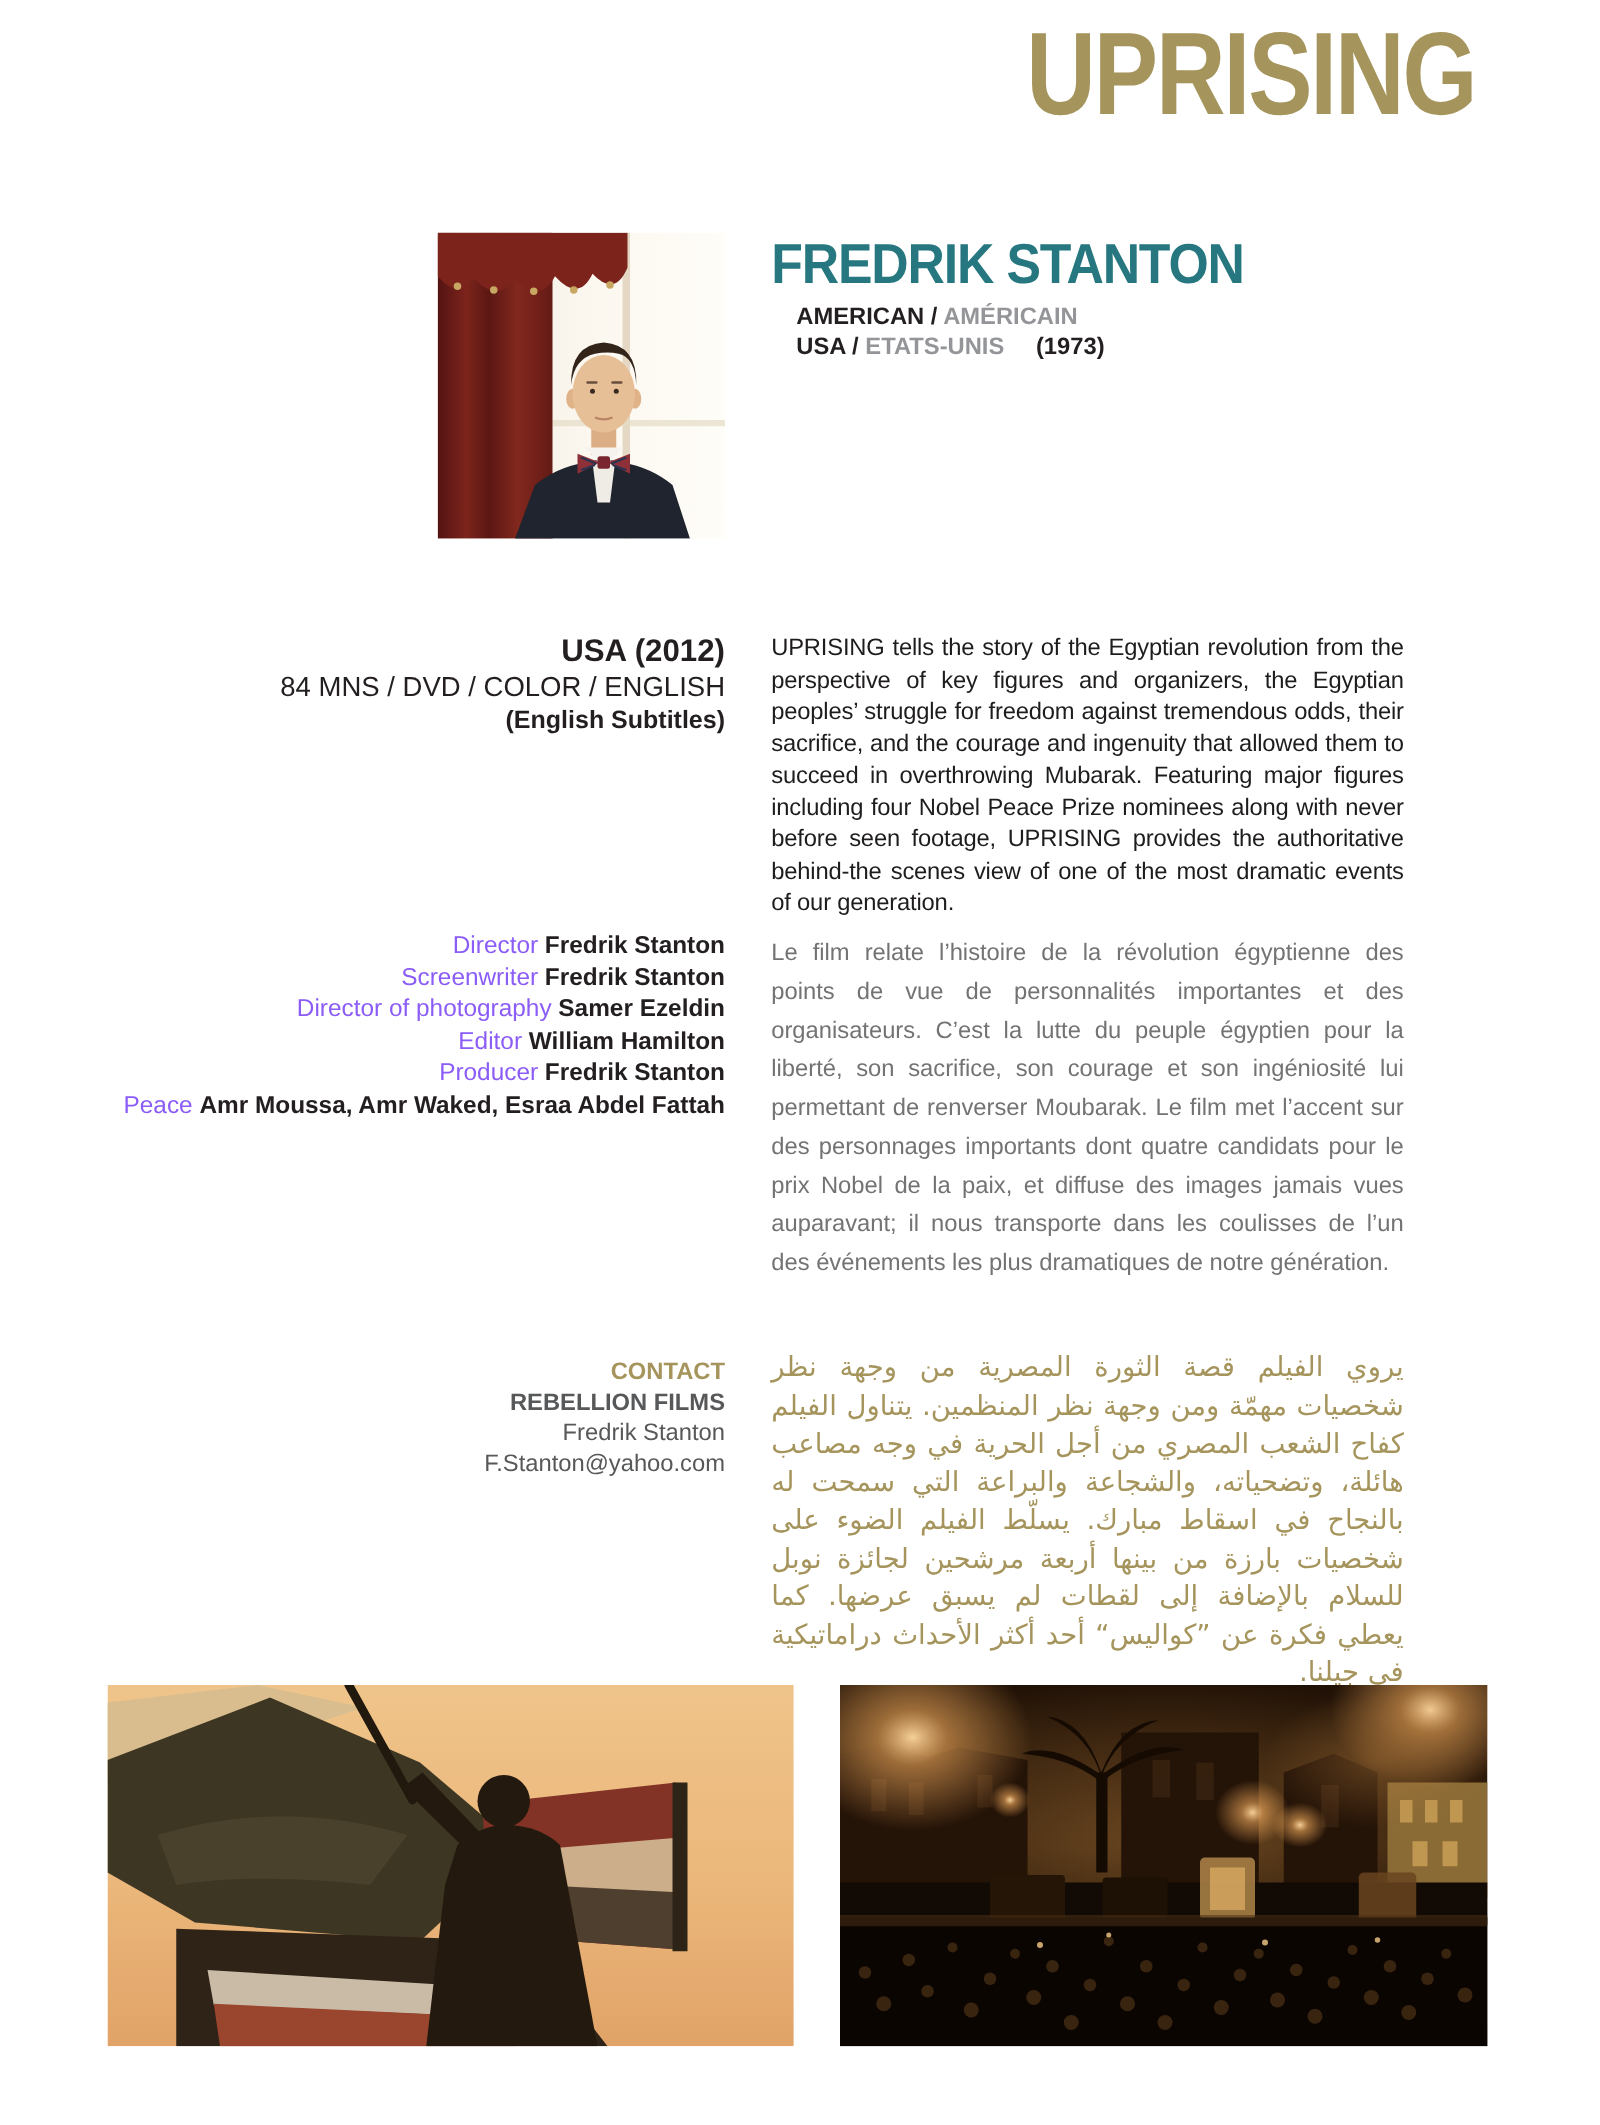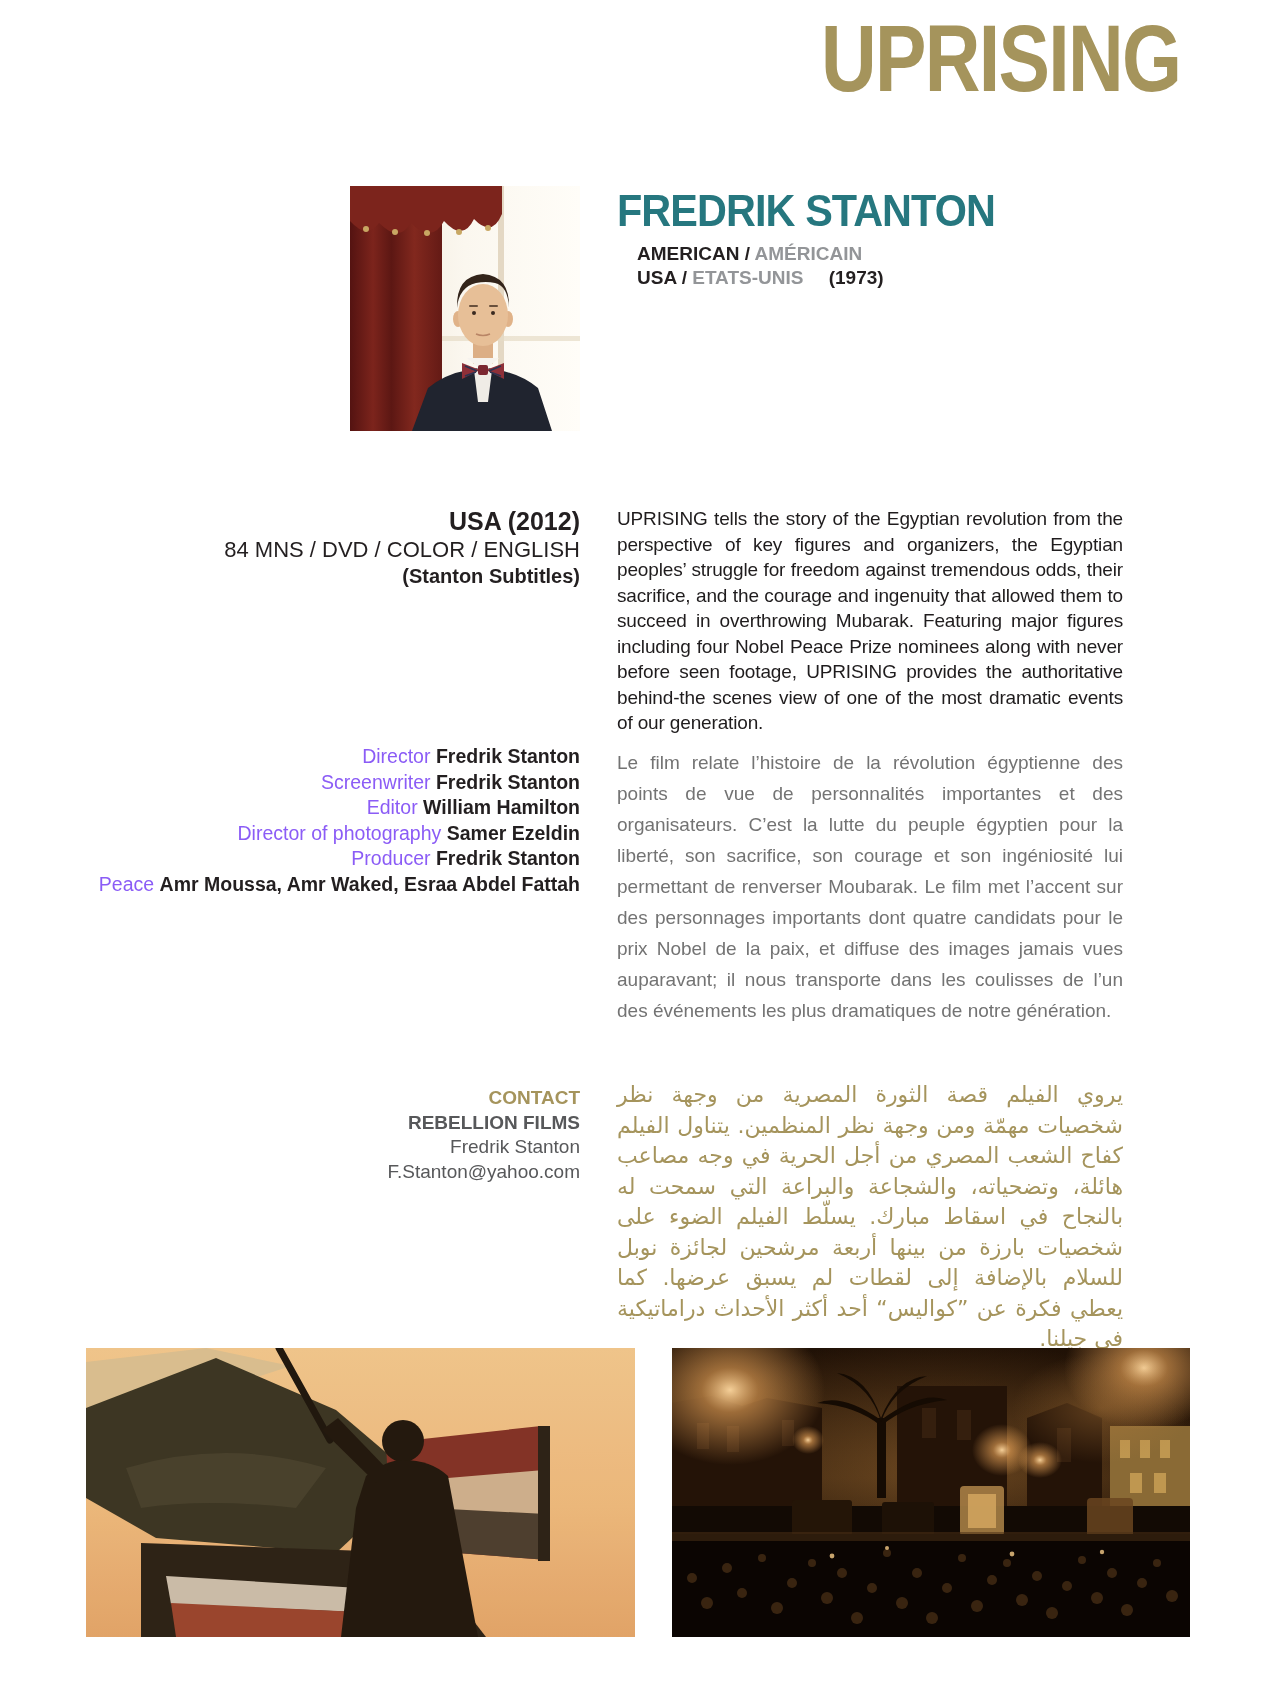--- a/index.html
+++ b/index.html
@@ -117,39 +117,39 @@
       <span class="primary">USA /</span>
       <span class="secondary">ETATS-UNIS</span>
       <span class="primary">(1973)</span>
     </div>
   </div>
 </div>
 
 <div class="left-col film-info" style="position:absolute;top:506px;">
   <div class="film-country-year">USA (2012)</div>
   <div class="film-specs">84 MNS / DVD / COLOR / ENGLISH</div>
-  <div class="film-subtitles">(Stanton Subtitles)</div>
+  <div class="film-subtitles">(English Subtitles)</div>
 </div>
 
 <div class="left-col credits" style="position:absolute;top:744px;">
   <div>
     <span class="c-label">Director</span>
     <span class="c-value">Fredrik Stanton</span>
   </div>
   <div>
     <span class="c-label">Screenwriter</span>
     <span class="c-value">Fredrik Stanton</span>
   </div>
   <div>
+    <span class="c-label">Director of photography</span>
+    <span class="c-value">Samer Ezeldin</span>
+  </div>
+  <div>
     <span class="c-label">Editor</span>
     <span class="c-value">William Hamilton</span>
-  </div>
-  <div>
-    <span class="c-label">Director of photography</span>
-    <span class="c-value">Samer Ezeldin</span>
   </div>
   <div>
     <span class="c-label">Producer</span>
     <span class="c-value">Fredrik Stanton</span>
   </div>
   <div>
     <span class="c-label">Peace</span>
     <span class="c-value">Amr Moussa, Amr Waked, Esraa Abdel Fattah</span>
   </div>
 </div>

